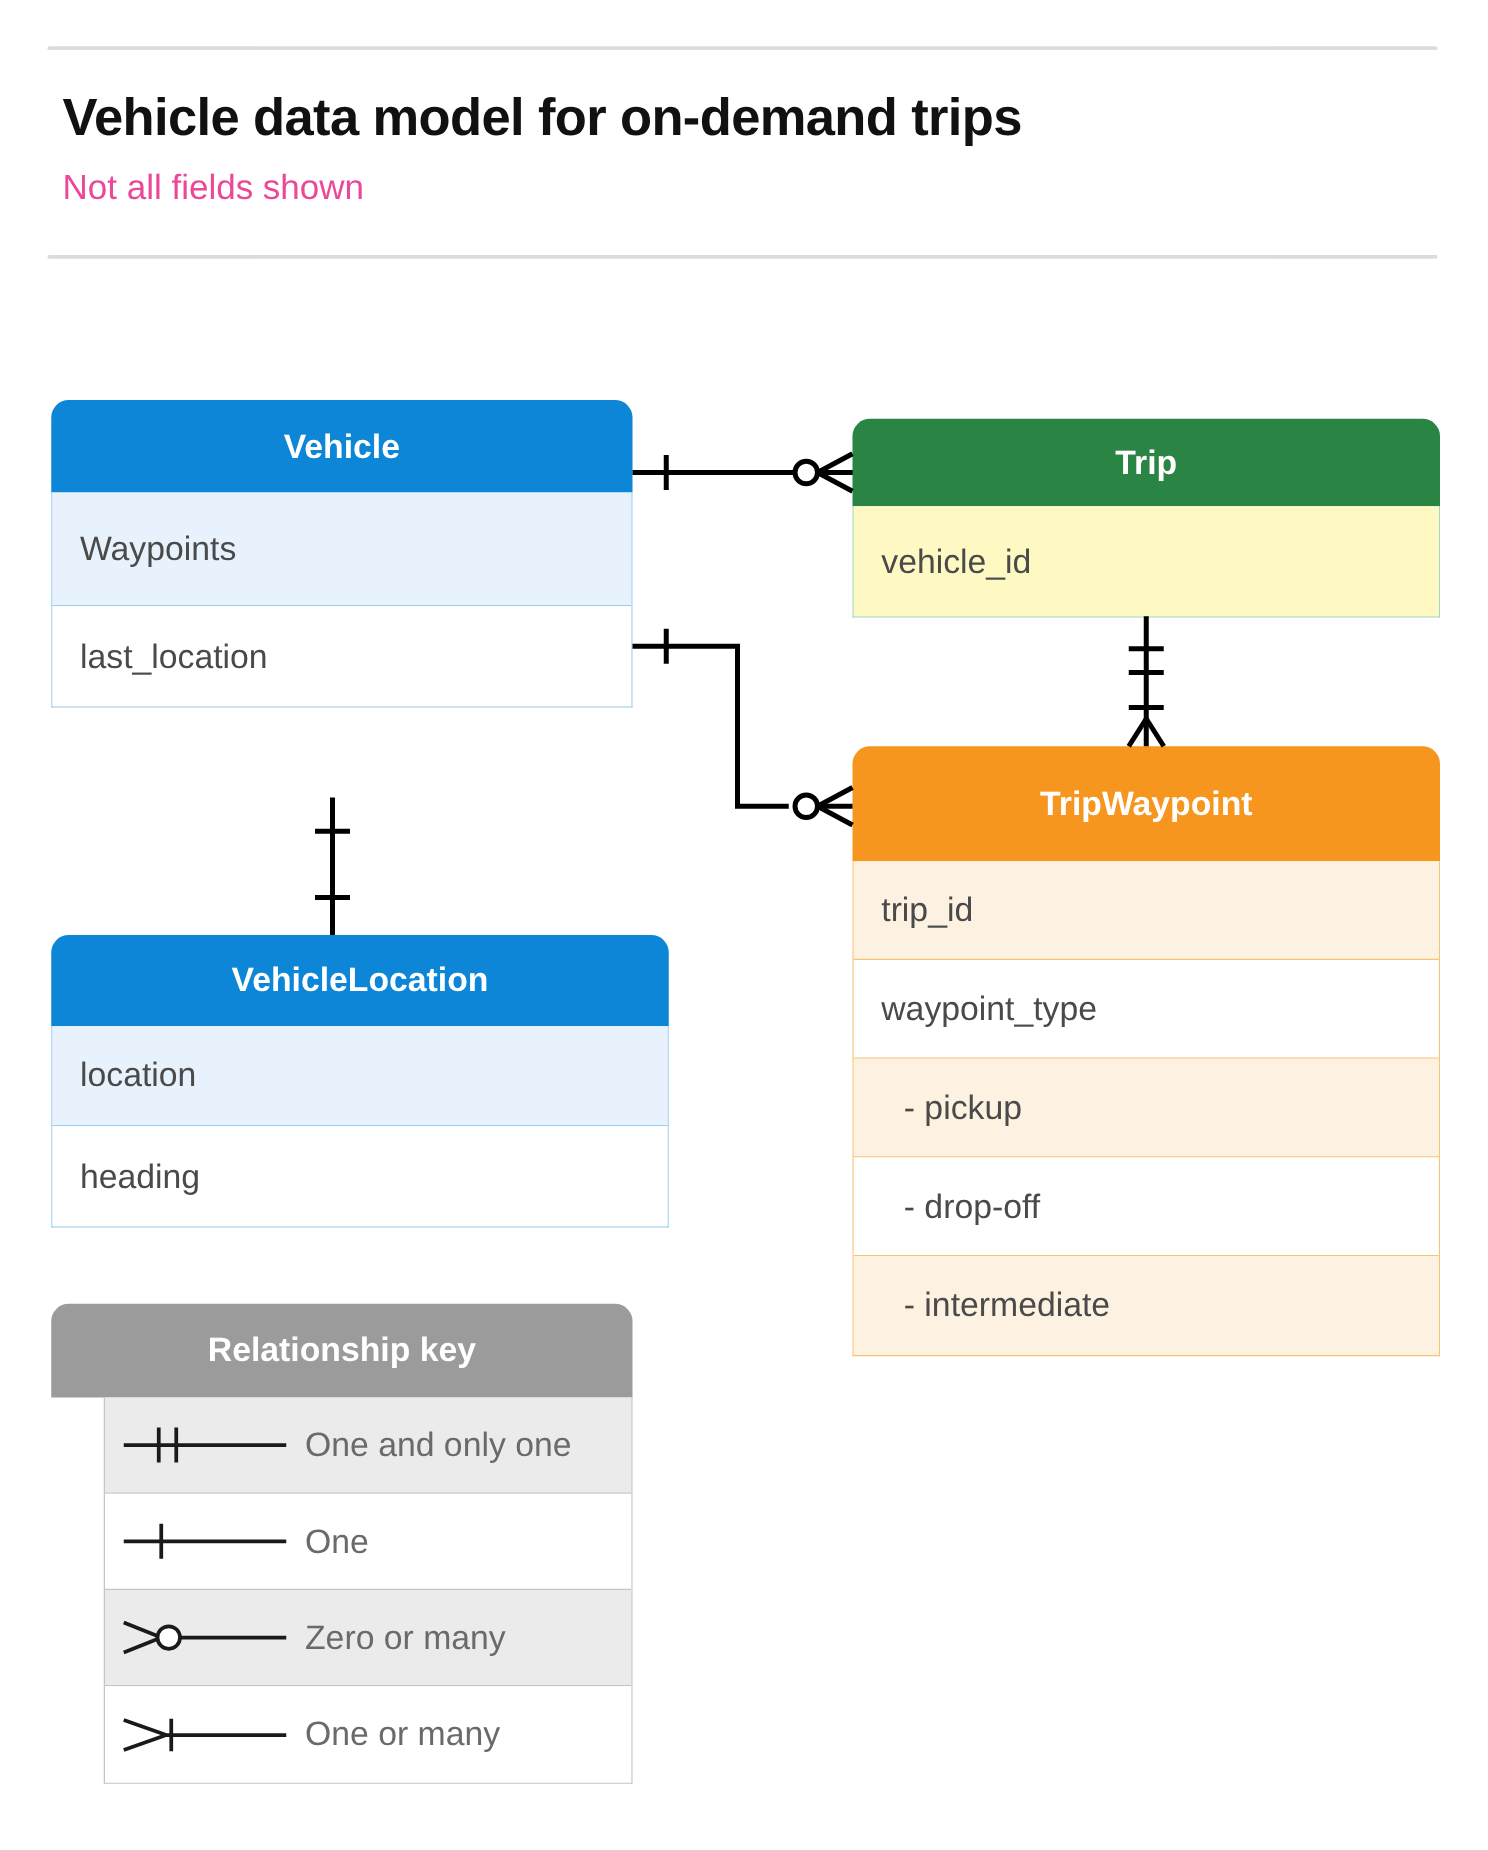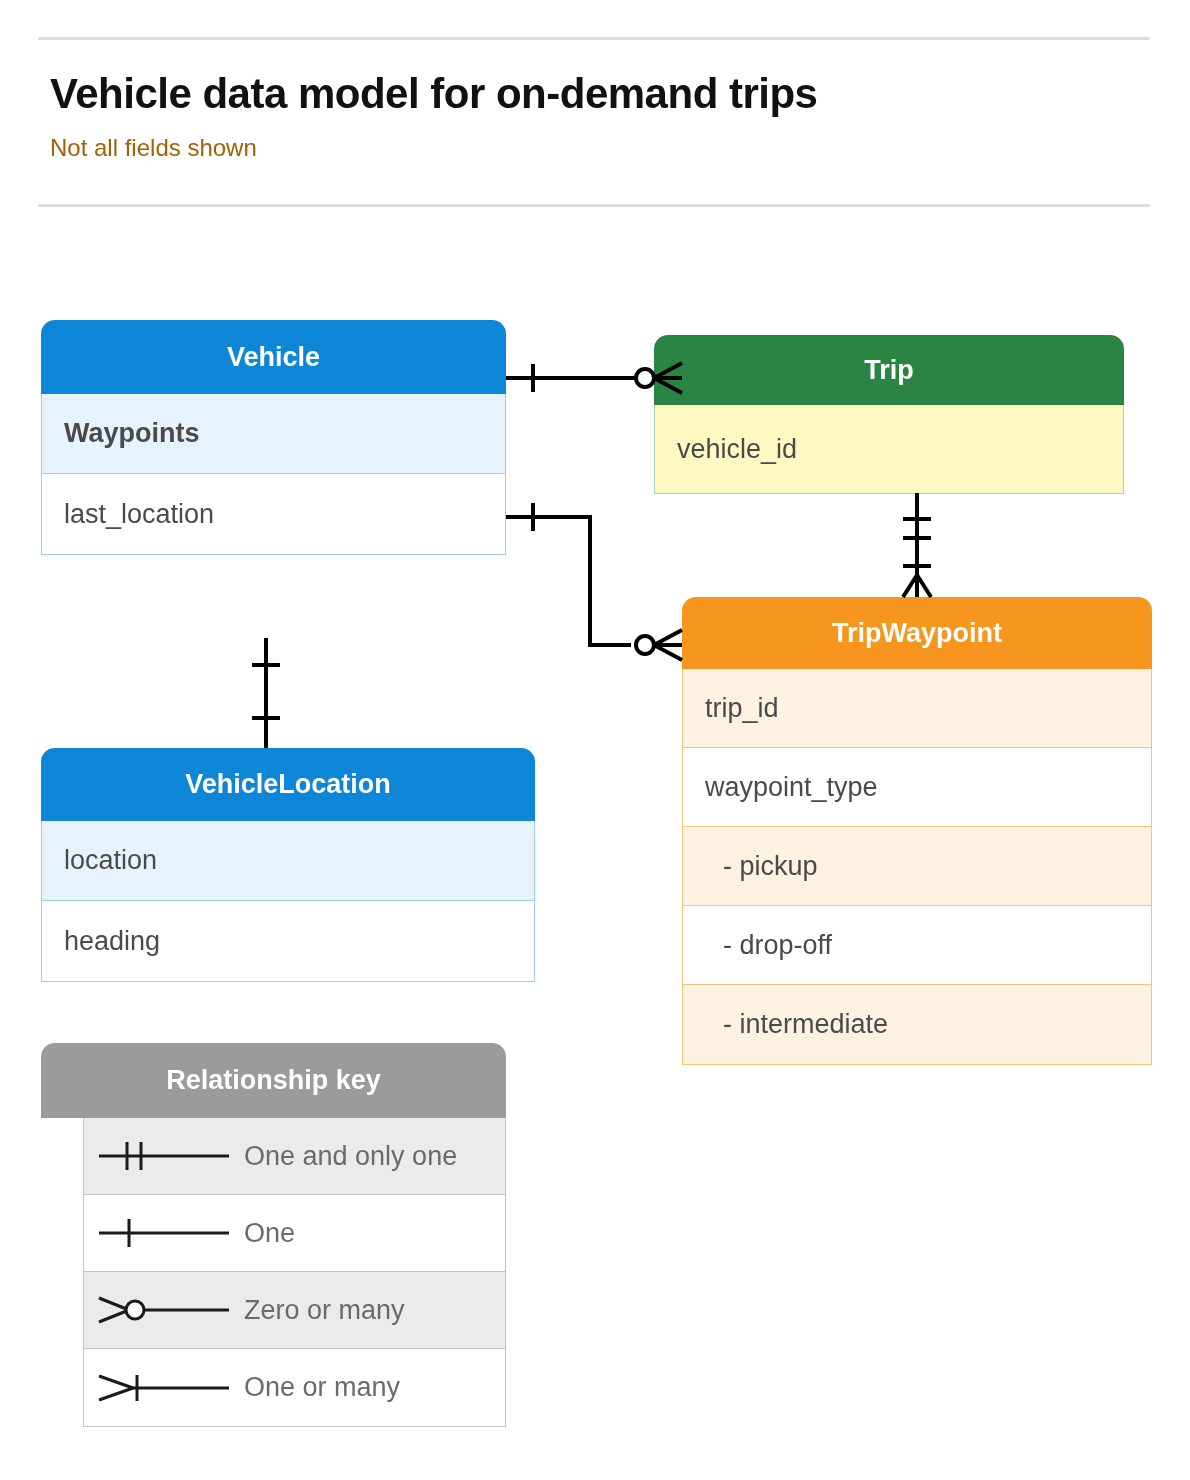--- a/index.html
+++ b/index.html
@@ -33,22 +33,22 @@
     font-size: 42px;
     font-weight: bold;
     color: #111111;
     letter-spacing: -0.5px;
     white-space: nowrap;
   }
   #page-subtitle {
     position: absolute;
     left: 50px;
     top: 134px;
-    font-size: 24px;
-    color: #a16207;
+    font-size: 28px;
+    color: #ec4899;
     white-space: nowrap;
   }
 
   
   .entity {
     position: absolute;
     box-sizing: border-box;
   }
   .entity-header {
     box-sizing: border-box;
@@ -138,34 +138,34 @@
 <body>
 
 <div class="rule" id="rule-top"></div>
 <div id="page-title">Vehicle data model for on-demand trips</div>
 <div id="page-subtitle">Not all fields shown</div>
 <div class="rule" id="rule-bottom"></div>
 
 <div class="entity theme-blue" id="entity-vehicle" style="left:41px; top:320px; width:465px;">
   <div class="entity-header" style="height:74px;">Vehicle</div>
   <div class="entity-rows">
-    <div class="entity-row row-alt" style="height:80px;font-weight:bold;">Waypoints</div>
+    <div class="entity-row row-alt" style="height:91px;">Waypoints</div>
     <div class="entity-row row-plain" style="height:80px;">last_location</div>
   </div>
 </div>
 
-<div class="entity theme-green" id="entity-trip" style="left:654px; top:335px; width:470px;">
+<div class="entity theme-green" id="entity-trip" style="left:682px; top:335px; width:470px;">
   <div class="entity-header" style="height:70px;">Trip</div>
   <div class="entity-rows">
     <div class="entity-row row-alt" style="height:88px;">vehicle_id</div>
   </div>
 </div>
 
 <div class="entity theme-orange" id="entity-trip-waypoint" style="left:682px; top:597px; width:470px;">
-  <div class="entity-header" style="height:72px;">TripWaypoint</div>
+  <div class="entity-header" style="height:92px;">TripWaypoint</div>
   <div class="entity-rows">
     <div class="entity-row row-alt" style="height:79px;">trip_id</div>
     <div class="entity-row row-plain" style="height:79px;">waypoint_type</div>
     <div class="entity-row row-alt" style="height:79px; padding-left:40px;">-  pickup</div>
     <div class="entity-row row-plain" style="height:79px; padding-left:40px;">-  drop-off</div>
     <div class="entity-row row-alt" style="height:79px; padding-left:40px;">-  intermediate</div>
   </div>
 </div>
 
 <div class="entity theme-blue" id="entity-vehicle-location" style="left:41px; top:748px; width:494px;">

